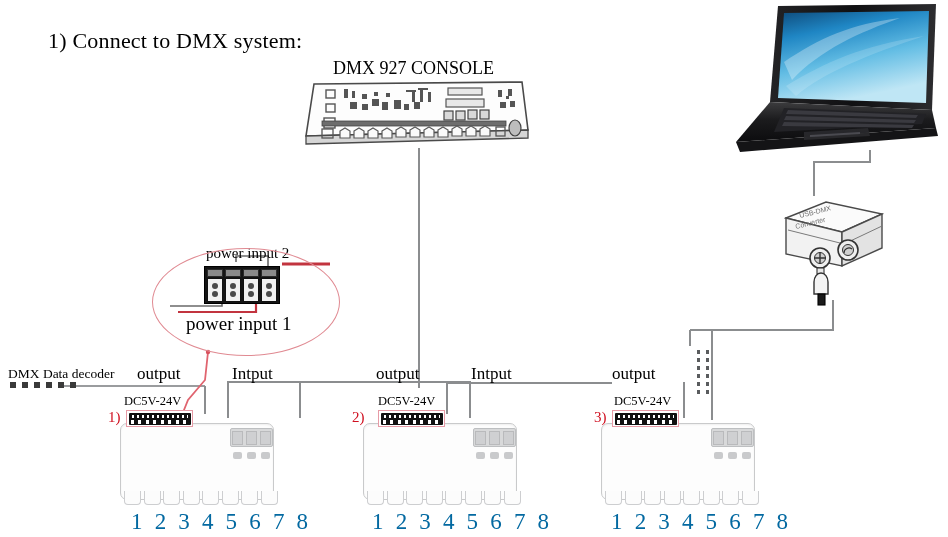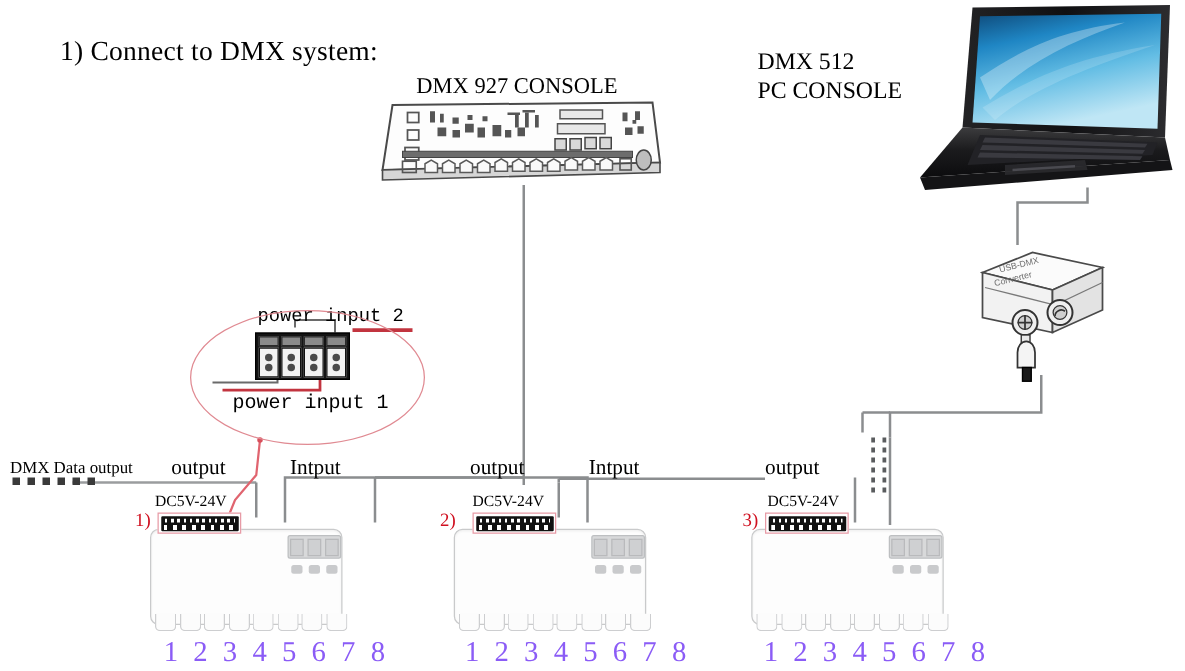--- a/index.html
+++ b/index.html
@@ -31,24 +31,24 @@
   .lbl-dc{font-size:12.5px;white-space:nowrap;}
   #dc1{left:124px;top:394px;}
   #dc2{left:378px;top:394px;}
   #dc3{left:614px;top:394px;}
 
   .num-mark{color:#d01020;font-size:15px;white-space:nowrap;}
   #mk1{left:108px;top:409px;}
   #mk2{left:352px;top:409px;}
   #mk3{left:594px;top:409px;}
 
-  #pin-lbl-2{left:206px;top:245px;font-size:15px;white-space:nowrap;font-family:Liberation Mono, monospace;}
-  #pin-lbl-1{left:186px;top:313px;font-size:16px;white-space:nowrap;font-family:Liberation Mono, monospace;}
-
-  .outnums{color:#8b5cf6;font-size:23px;letter-spacing:3.2px;white-space:nowrap;}
+  #pin-lbl-2{left:206px;top:245px;font-size:15px;white-space:nowrap;}
+  #pin-lbl-1{left:186px;top:313px;font-size:19px;white-space:nowrap;}
+
+  .outnums{color:#0369a1;font-size:23px;letter-spacing:3.2px;white-space:nowrap;}
   #on1{left:131px;top:509px;}
   #on2{left:372px;top:509px;}
   #on3{left:611px;top:509px;}
 
   
   .decoder{
     width:152px;height:75px;border:1.4px solid #c9cacb;border-radius:7px;
     background:#fdfdfd;box-shadow:0 1px 2px rgba(0,0,0,.06) inset;
   }
   #dec1{left:120px;top:423px;}
@@ -168,24 +168,22 @@
 
     <path d="M282,264 L330,264" stroke="#c2343f" stroke-width="3" fill="none"></path>
     <path d="M236,262 L236,256 L268,256 L268,266" stroke="#6a6a6a" stroke-width="1.6" fill="none"></path>
     <path d="M170,306 L222,306 L222,300" stroke="#6a6a6a" stroke-width="1.6" fill="none"></path>
     <path d="M178,312 L256,312 L256,302" stroke="#c2343f" stroke-width="2.2" fill="none"></path>
   </svg>
 
   <div class="abs ser" id="title">1) Connect to DMX system:</div>
 
   <div class="abs ser" id="console-label">DMX 927 CONSOLE</div>
-  <div class="abs ser" id="pc-label">DMX 512
-PC CONSOLE</div>
-
-  <div class="abs ser" id="lbl-dmx-out">DMX Data output</div>
+
+  <div class="abs ser" id="lbl-dmx-out">DMX Data decoder</div>
   <div class="abs ser lbl-port" id="lbl-out1">output</div>
   <div class="abs ser lbl-port" id="lbl-in1">Intput</div>
   <div class="abs ser lbl-port" id="lbl-out2">output</div>
   <div class="abs ser lbl-port" id="lbl-in2">Intput</div>
   <div class="abs ser lbl-port" id="lbl-out3">output</div>
 
   <div class="abs ser lbl-dc" id="dc1">DC5V-24V</div>
   <div class="abs ser lbl-dc" id="dc2">DC5V-24V</div>
   <div class="abs ser lbl-dc" id="dc3">DC5V-24V</div>
 

